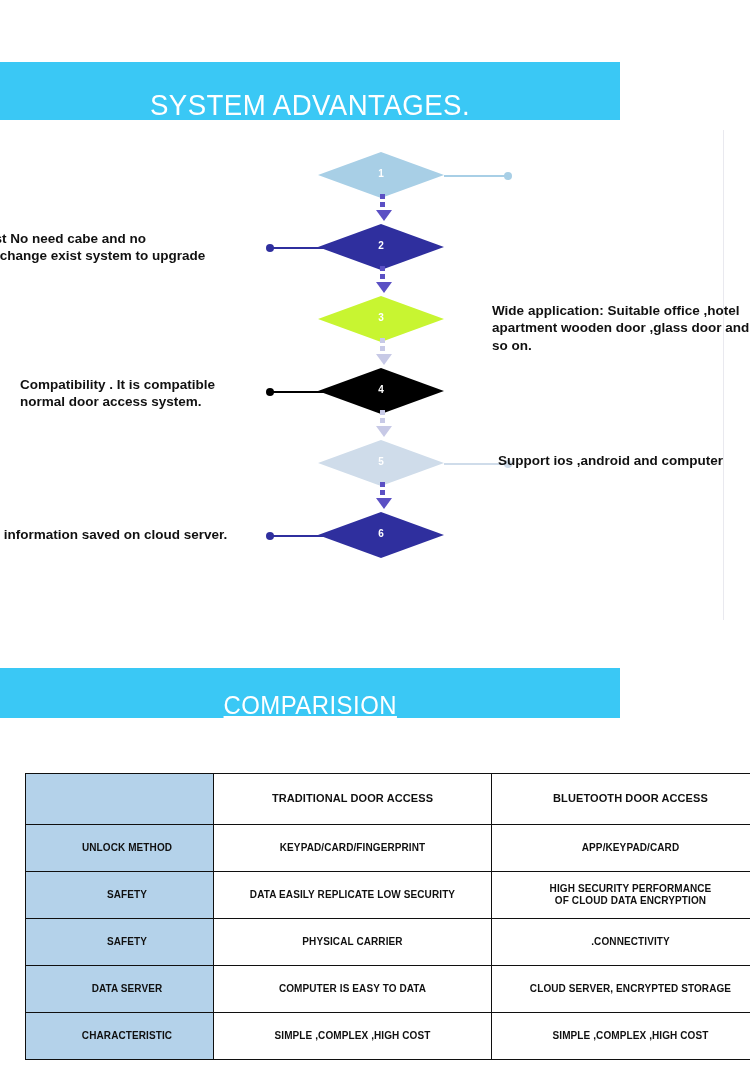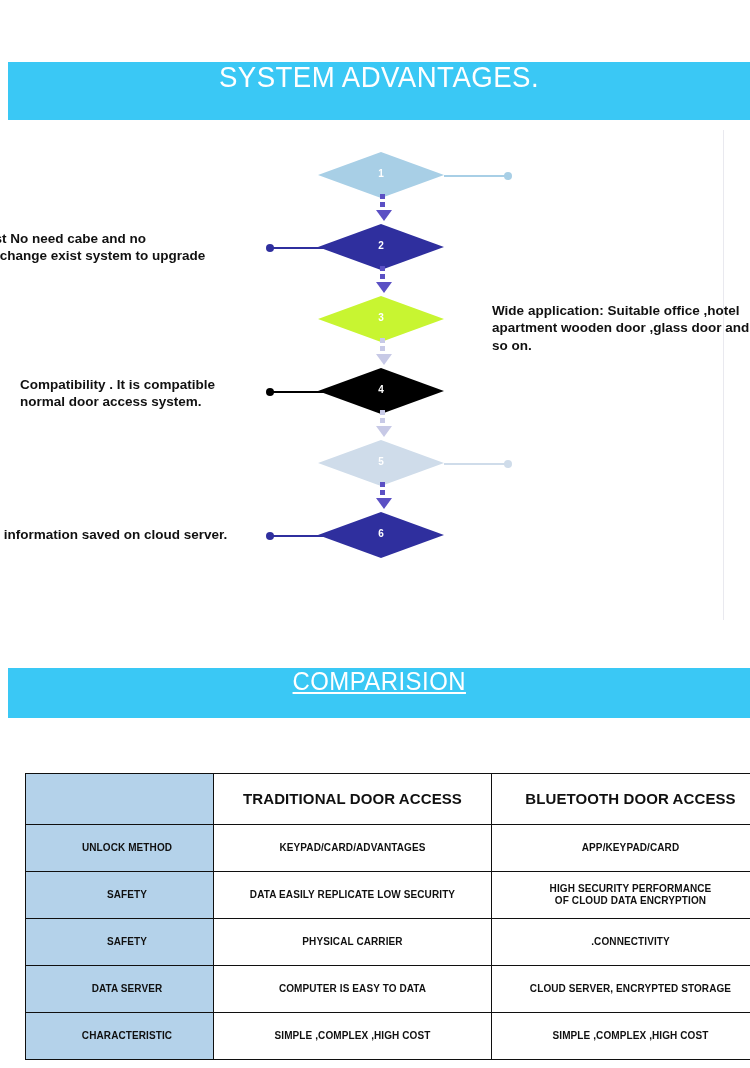--- a/index.html
+++ b/index.html
@@ -11,26 +11,26 @@
     width: 750px;
     height: 1068px;
     position: relative;
     font-family: "Liberation Sans", sans-serif;
     overflow: hidden;
   }
 
   
   .banner {
     position: absolute;
-    left: 8px;
-    width: 742px;
+    left: 0;
+    width: 620px;
     background: #3ac8f5;
     color: #ffffff;
     display: flex;
-    align-items: flex-start;
+    align-items: flex-end;
     justify-content: center;
     letter-spacing: 0.5px;
   }
   .banner-title {
     font-size: 30px;
     font-weight: 400;
     line-height: 1;
     font-stretch: condensed;
     transform: scaleX(0.92);
   }
@@ -153,21 +153,21 @@
     font-size: 10px;
     font-weight: 600;
     color: #101010;
     padding: 2px 5px;
     line-height: 1.25;
     letter-spacing: 0.1px;
     white-space: pre-line;
   }
   #comparison-table .col-label { width: 162px; background: #b4d2ea; padding-left: 20px; }
   #comparison-table .col-data  { width: 267px; background: #ffffff; }
-  #comparison-table thead th { height: 46px; background: #b4d2ea; font-size: 15px; }
+  #comparison-table thead th { height: 46px; background: #b4d2ea; font-size: 11px; }
   #comparison-table thead th.corner { background: #b4d2ea; }
   #comparison-table tbody tr { height: 47px; }
   #comparison-table tbody td.rowhead { background: #b4d2ea; }
 </style>
 </head>
 <body>
 
 <div class="banner" id="banner-advantages">
   <span class="banner-title">SYSTEM ADVANTAGES.</span>
 </div>
@@ -230,20 +230,21 @@
       <div class="dot"></div>
       <div class="tri"></div>
     </div>
     <div class="adv-row" style="top: 320px;">
       <div class="diamond" style="background: rgb(207, 220, 234);">
         <span class="diamond-num" style="color: rgb(255, 255, 255);">5</span>
       </div>
       <div class="connector right" style="background: rgb(207, 220, 234);">
         <span class="conn-dot" style="background: rgb(207, 220, 234);"></span>
       </div>
+      <div class="adv-text right" style="top: 12px;">Support ios ,android and computer</div>
     </div>
     <div class="arrow-link" style="top: 362px;">
       <div class="dot"></div>
       <div class="dot"></div>
       <div class="tri"></div>
     </div>
     <div class="adv-row" style="top: 392px;">
       <div class="diamond" style="background: rgb(47, 47, 158);">
         <span class="diamond-num">6</span>
       </div>
@@ -262,21 +263,21 @@
   <thead>
     <tr>
       <th class="col-label corner"></th>
       <th class="col-data">TRADITIONAL DOOR ACCESS</th>
       <th class="col-data">BLUETOOTH DOOR ACCESS</th>
     </tr>
   </thead>
   <tbody id="comparison-table-body">
       <tr>
         <td class="col-label rowhead">UNLOCK METHOD</td>
-        <td class="col-data">KEYPAD/CARD/ADVANTAGES</td>
+        <td class="col-data">KEYPAD/CARD/FINGERPRINT</td>
         <td class="col-data">APP/KEYPAD/CARD</td>
       </tr>
       <tr>
         <td class="col-label rowhead">SAFETY</td>
         <td class="col-data">DATA EASILY REPLICATE LOW SECURITY</td>
         <td class="col-data">HIGH SECURITY PERFORMANCE
 OF CLOUD DATA ENCRYPTION</td>
       </tr>
       <tr>
         <td class="col-label rowhead">SAFETY</td>

